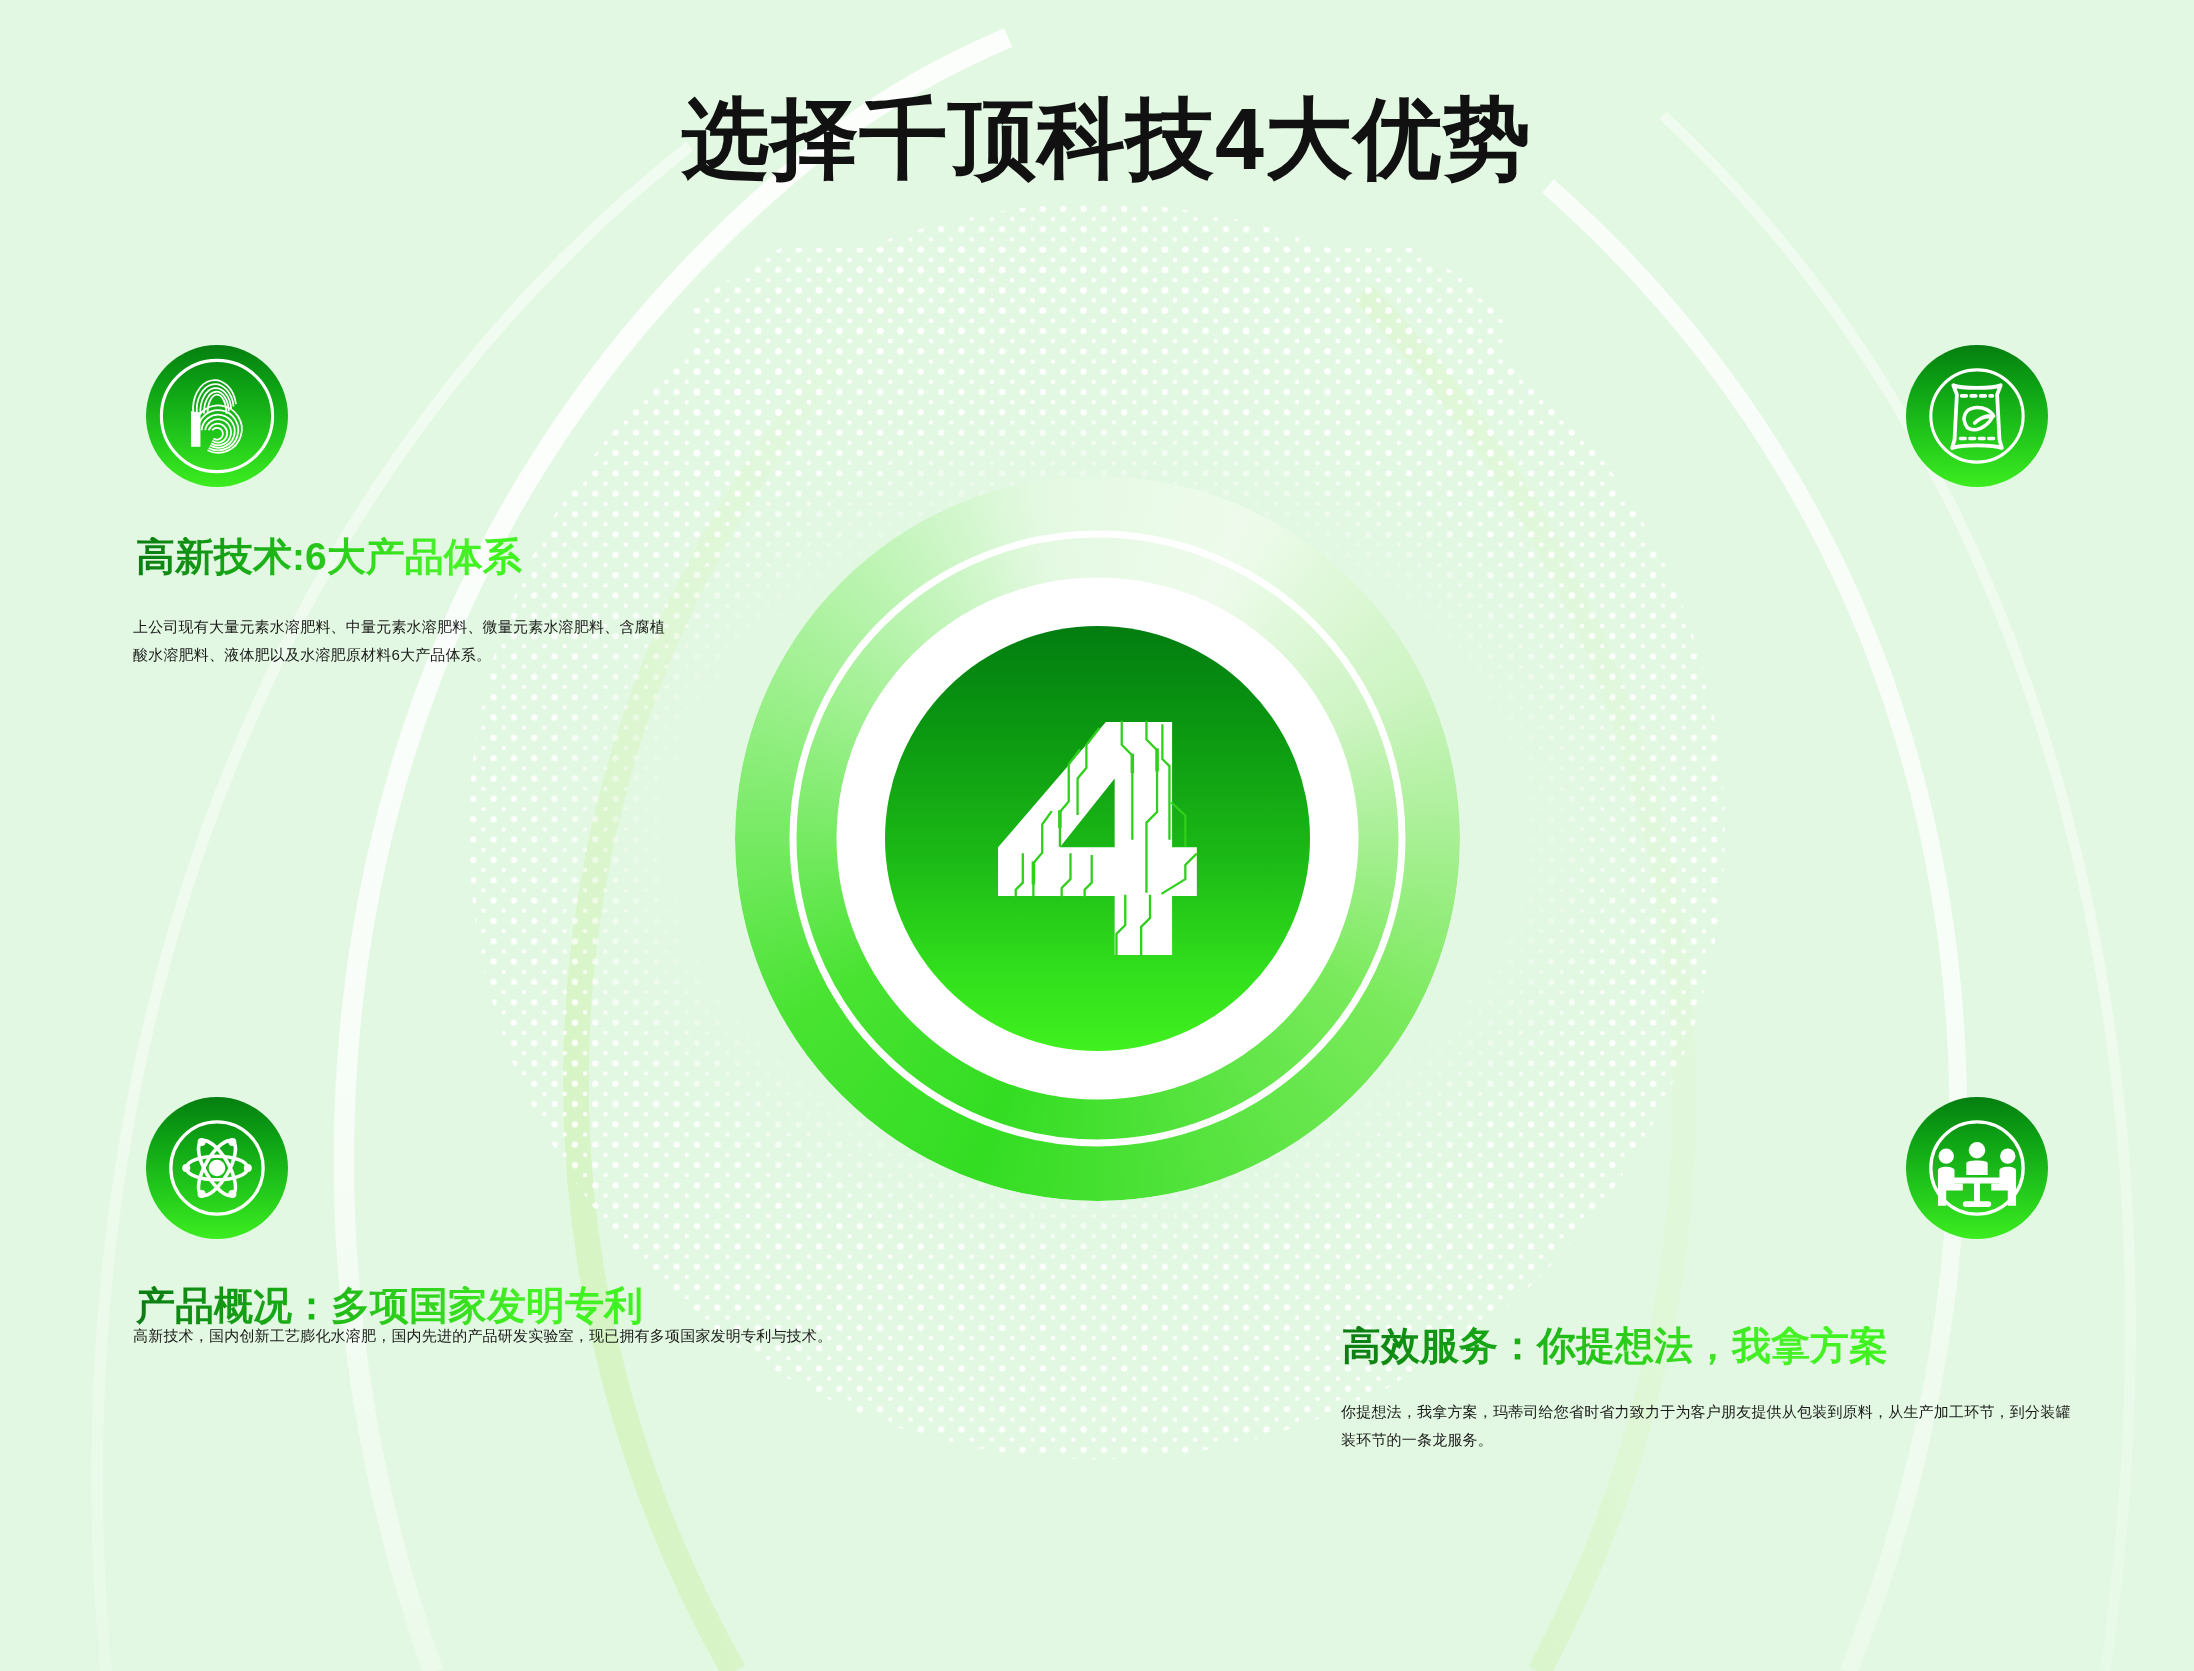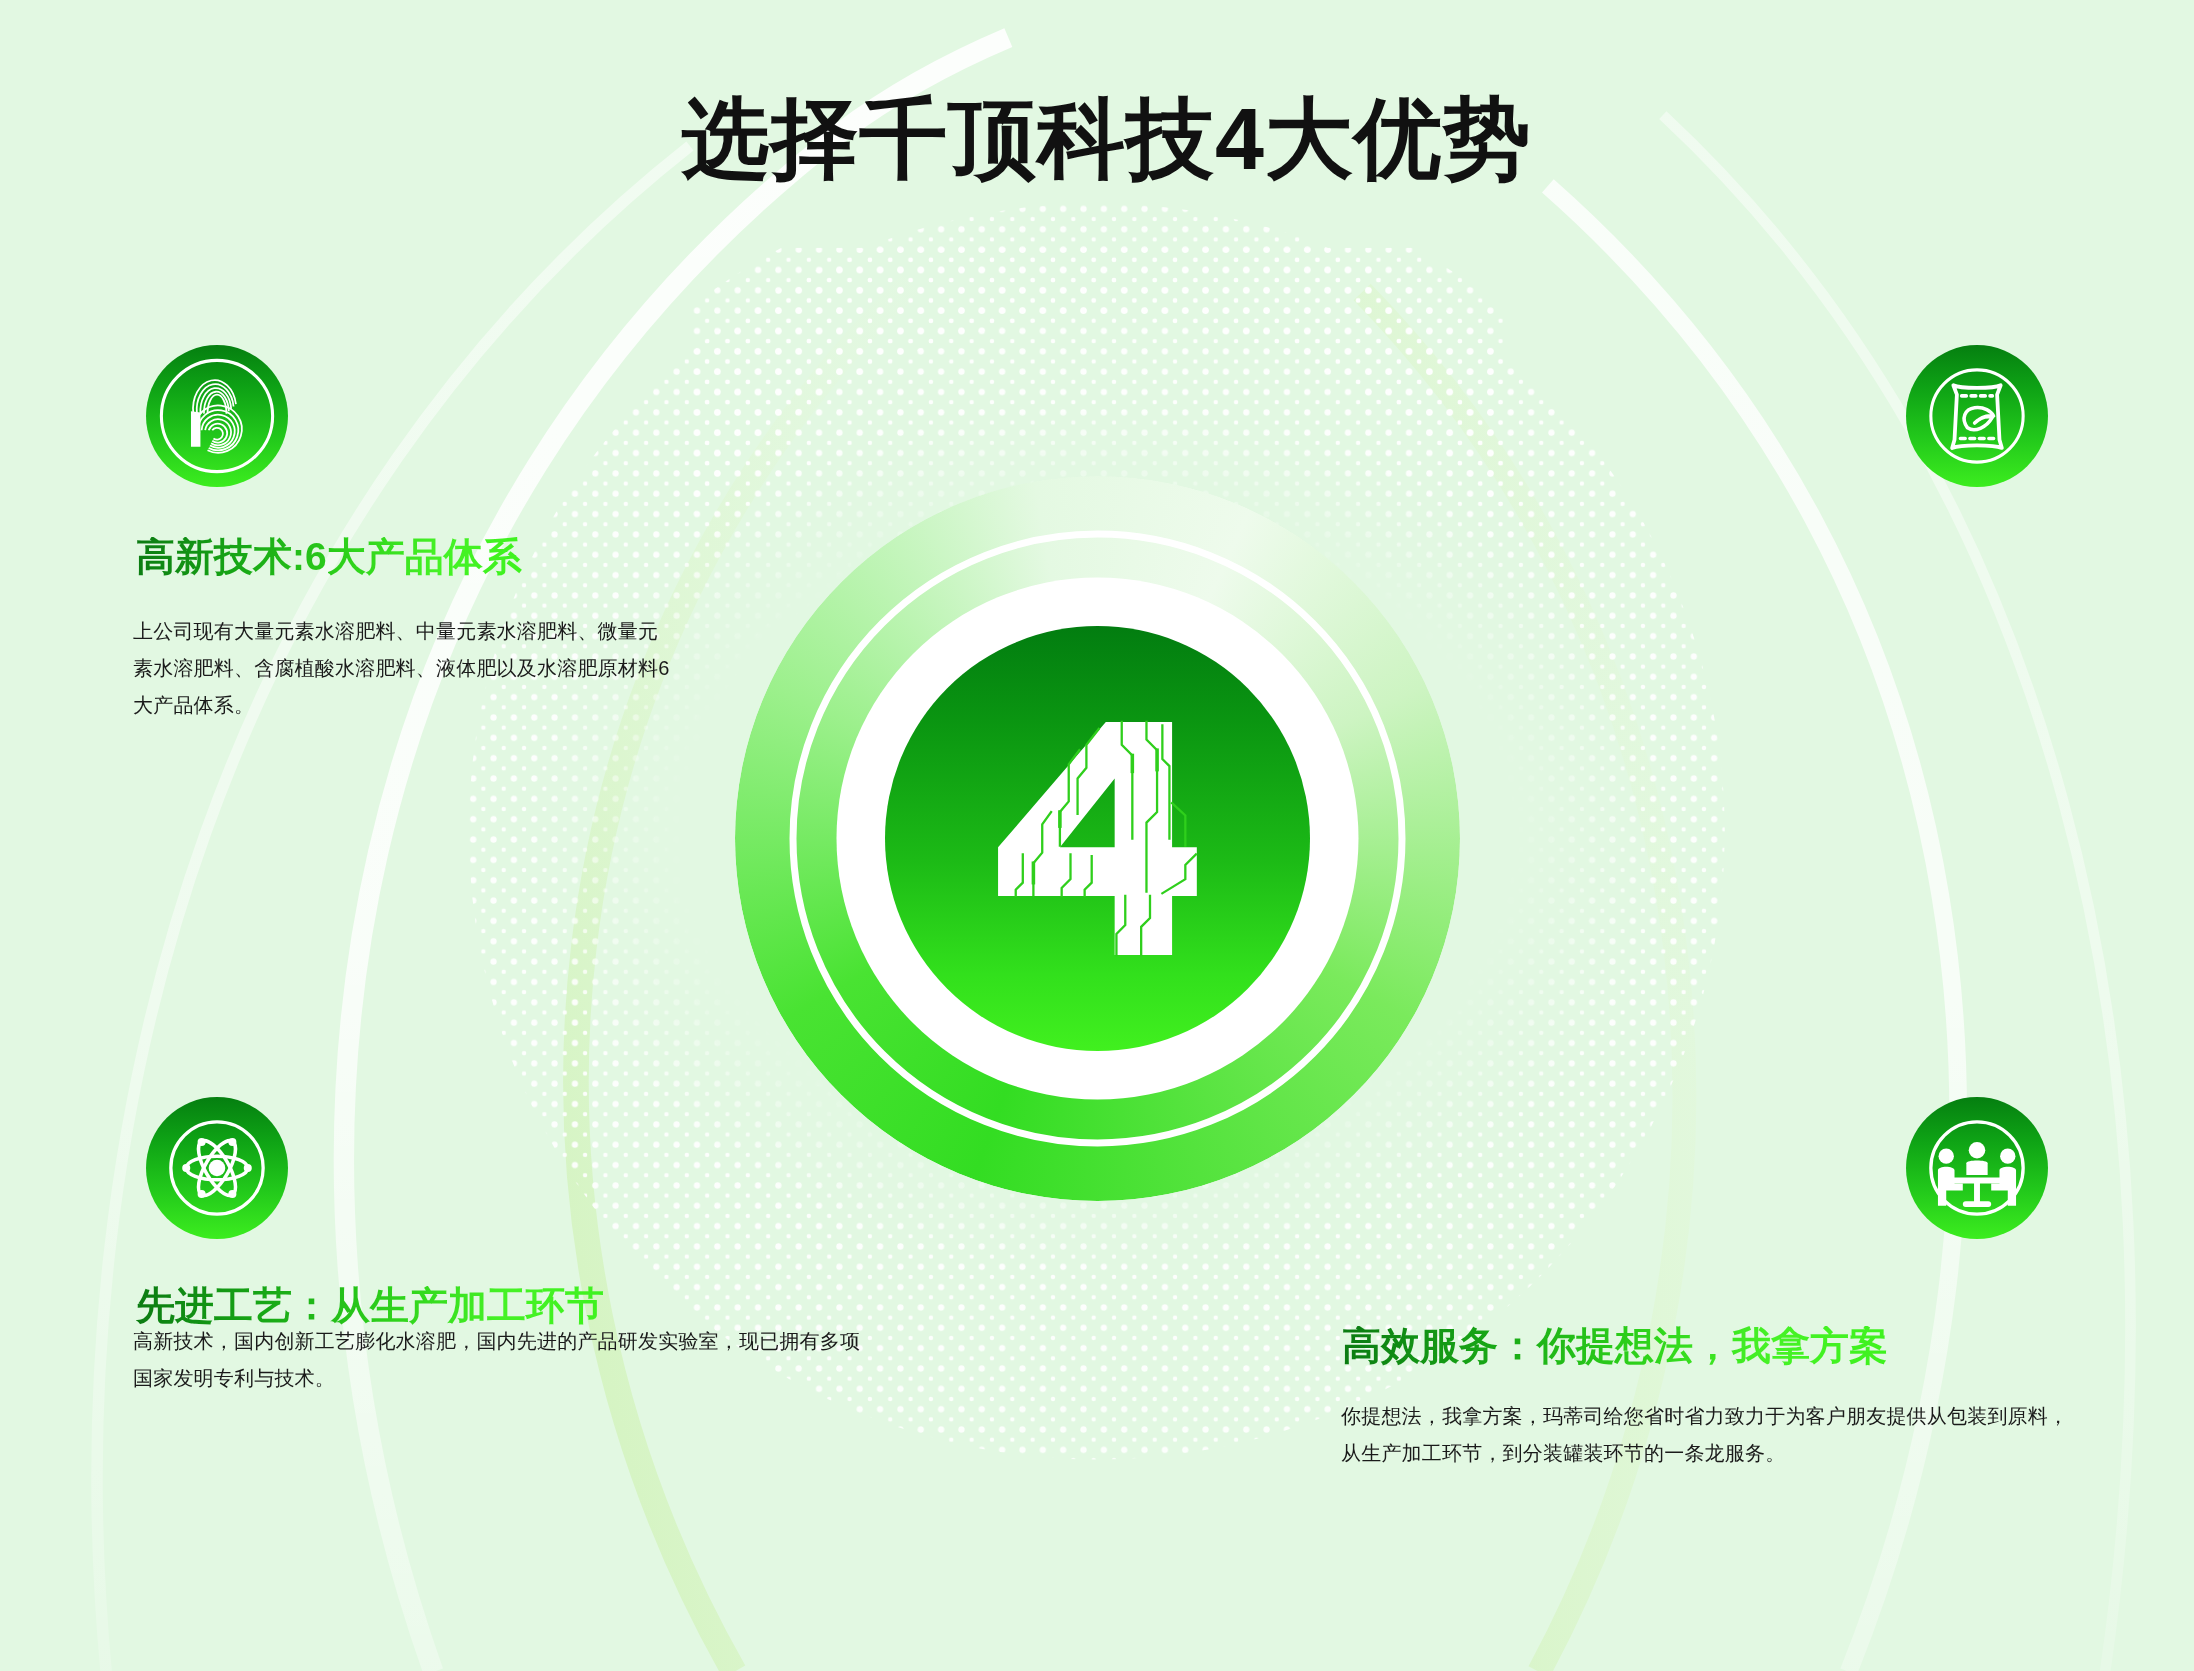--- a/index.html
+++ b/index.html
@@ -91,21 +91,21 @@
     line-height:1.05;
     white-space:nowrap;
     background:linear-gradient(100deg,#0b7a12 0%,#18a816 28%,#2ed21b 55%,#46f226 78%,#3ef21e 100%);
     -webkit-background-clip:text;
     background-clip:text;
     color:transparent;
     -webkit-text-fill-color:transparent;
   }
   .q-body{
     position:absolute;
-    font-size:20px;
+    font-size:15px;
     line-height:1.85;
     color:#1a1a1a;
     letter-spacing:0.2px;
   }
 
   
   #q-tl .icon-badge{left:146px;top:345px;}
   #q-tl .q-head{left:136px;top:537px;}
   #q-tl .q-body{left:133px;top:613px;width:544px;}
 
@@ -268,21 +268,21 @@
         <g fill="#ffffff">
           <circle cx="86" cy="60" r="3.4"></circle>
           <circle cx="34" cy="60" r="3.4"></circle>
           <circle cx="73" cy="38" r="3.4"></circle>
           <circle cx="47" cy="82" r="3.4"></circle>
           <circle cx="73" cy="82" r="3.4"></circle>
           <circle cx="47" cy="38" r="3.4"></circle>
         </g>
       </svg>
     </div>
-    <div class="q-head">先进工艺：从生产加工环节</div>
+    <div class="q-head">产品概况：多项国家发明专利</div>
     <div class="q-body">高新技术，国内创新工艺膨化水溶肥，国内先进的产品研发实验室，现已拥有多项国家发明专利与技术。</div>
   </div>
 
   <div class="quad" id="q-br">
     <div class="icon-badge">
       <svg viewBox="0 0 120 120">
         <circle cx="60" cy="60" r="39" fill="none" stroke="#ffffff" stroke-width="2.8"></circle>
         <g fill="#ffffff">
 
           <circle cx="60" cy="45" r="7"></circle>

